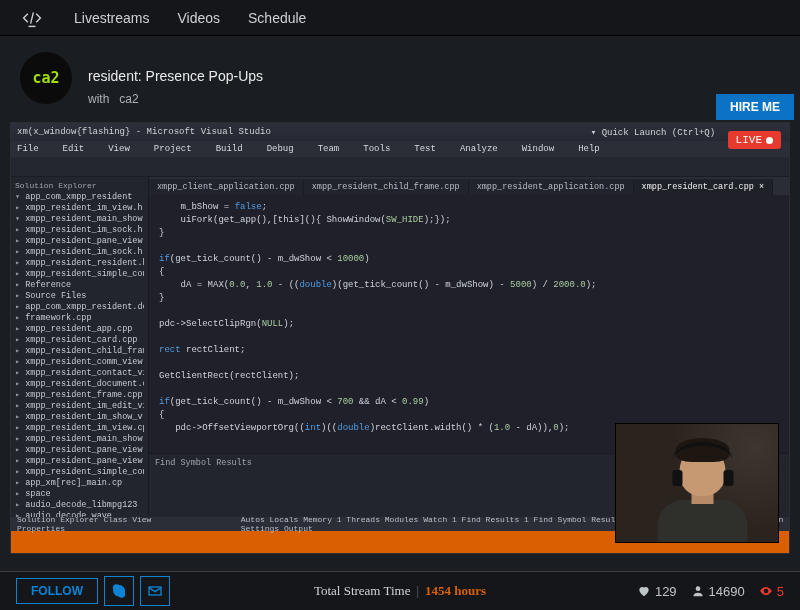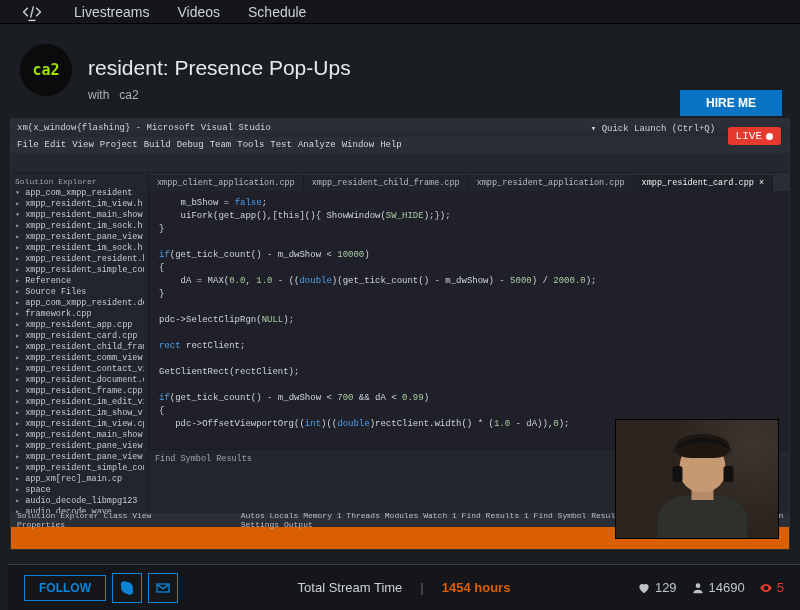--- a/index.html
+++ b/index.html
@@ -6,21 +6,21 @@
   body {
     width:800px; height:610px;
     background:#1a1d21;
     font-family: -apple-system, "Segoe UI", Helvetica, Arial, sans-serif;
     color:#cfd2d6;
     overflow:hidden;
     position:relative;
   }
   
   .topnav {
-    height:24px;
+    height:36px;
     background:#141619;
     border-bottom:1px solid #000;
     display:flex;
     align-items:center;
     padding:0 18px;
     gap:28px;
     font-size:14px;
   }
   .brand {
     width:28px;height:24px;
@@ -39,30 +39,30 @@
     width:52px;height:52px;border-radius:50%;
     background:#0b0b0b;
     display:flex;align-items:center;justify-content:center;
     font-size:15px;font-weight:600;
     color:#9fe000;
     font-family:Consolas,monospace;
     margin-right:16px;
     flex-shrink:0;
   }
   .title-block h1 {
-    font-size:21px;font-weight:400;color:#e8eaec;margin-top:18px;
+    font-size:14px;font-weight:400;color:#e8eaec;margin-top:18px;
   }
   .title-block .sub {
     font-size:12px;color:#aeb2b6;margin-top:8px;
   }
   .hire {
-    position:absolute; right:18px; bottom:-4px;
+    position:absolute; right:6px; bottom:-4px;
     background:#0a73c4;
     color:#fff; font-size:12px; font-weight:600;
-    padding:6px 26px;
+    padding:6px 14px;
     cursor:pointer;
   }
   
   .stage {
     margin:6px 10px 0 10px;
     width:780px; height:432px;
     position:relative;
     background:#181a20;
     border:1px solid #2b2e35;
     overflow:hidden;
@@ -89,21 +89,21 @@
     display:flex;align-items:center;
     padding-left:6px;
     white-space:nowrap;overflow:hidden;
     gap:320px;
     font-family:Liberation Mono, monospace;
   }
   .vs-menu {
     height:16px;
     background:#2b2d37;
     display:flex;align-items:center;
-    gap:6px;
+    gap:24px;
     font-size:9px;
     padding-left:6px;
     color:#d6d9dc;
   }
   .vs-toolbar {
     height:20px; background:#252730;
     border-bottom:1px solid #1b1d24;
   }
   .vs-body {
     display:flex;
@@ -185,43 +185,43 @@
     background:#c79973;border-radius:50% 50% 44% 44%;}
   .hair{position:absolute;bottom:84px;left:28px;width:54px;height:24px;
     background:#1e1611;border-radius:50% 50% 30% 30%;}
   .headset{position:absolute;bottom:68px;left:25px;width:60px;height:36px;
     border-top:4px solid #111;border-radius:50% 50% 0 0;}
   .ear{position:absolute;width:10px;height:16px;background:#111;border-radius:3px;}
   .ear.l{bottom:60px;left:25px;} .ear.r{bottom:60px;left:76px;}
 
   
   .footer{
-    position:absolute;left:8px;right:0;bottom:0;
-    height:46px;
+    position:absolute;left:0;right:0;bottom:0;
+    height:39px;
     background:#141619;
     border-top:1px solid #3a3f46;
     display:flex;align-items:center;
     padding:0 16px;
     font-size:13px;
   }
   .follow{
     border:1px solid #0c84d6;color:#0c84d6;
     padding:5px 14px;font-size:12px;font-weight:600;
     background:transparent;cursor:pointer;
     margin-right:6px;
   }
   .isq{
     width:30px;height:30px;border:1px solid #0c84d6;color:#0c84d6;
     display:flex;align-items:center;justify-content:center;
     cursor:pointer;margin-right:6px;
   }
   .isq svg{width:16px;height:16px;stroke:#0c84d6;fill:#0c84d6;}
   .center-stats{
     position:absolute;left:50%;transform:translateX(-50%);
-    display:flex;align-items:center;gap:18px;font-size:13px;
+    display:flex;align-items:center;gap:6px;font-size:13px;font-family:Liberation Serif, serif;
   }
   .center-stats .lbl{color:#cfd2d6;}
   .center-stats .sep{color:#666;}
   .center-stats .val{color:#d95f00;font-weight:600;}
   .right-stats{
     margin-left:auto;display:flex;align-items:center;gap:14px;
     color:#bfc4c9;font-size:13px;
   }
   .stat{display:flex;align-items:center;gap:4px;}
   .stat svg{width:14px;height:14px;}

